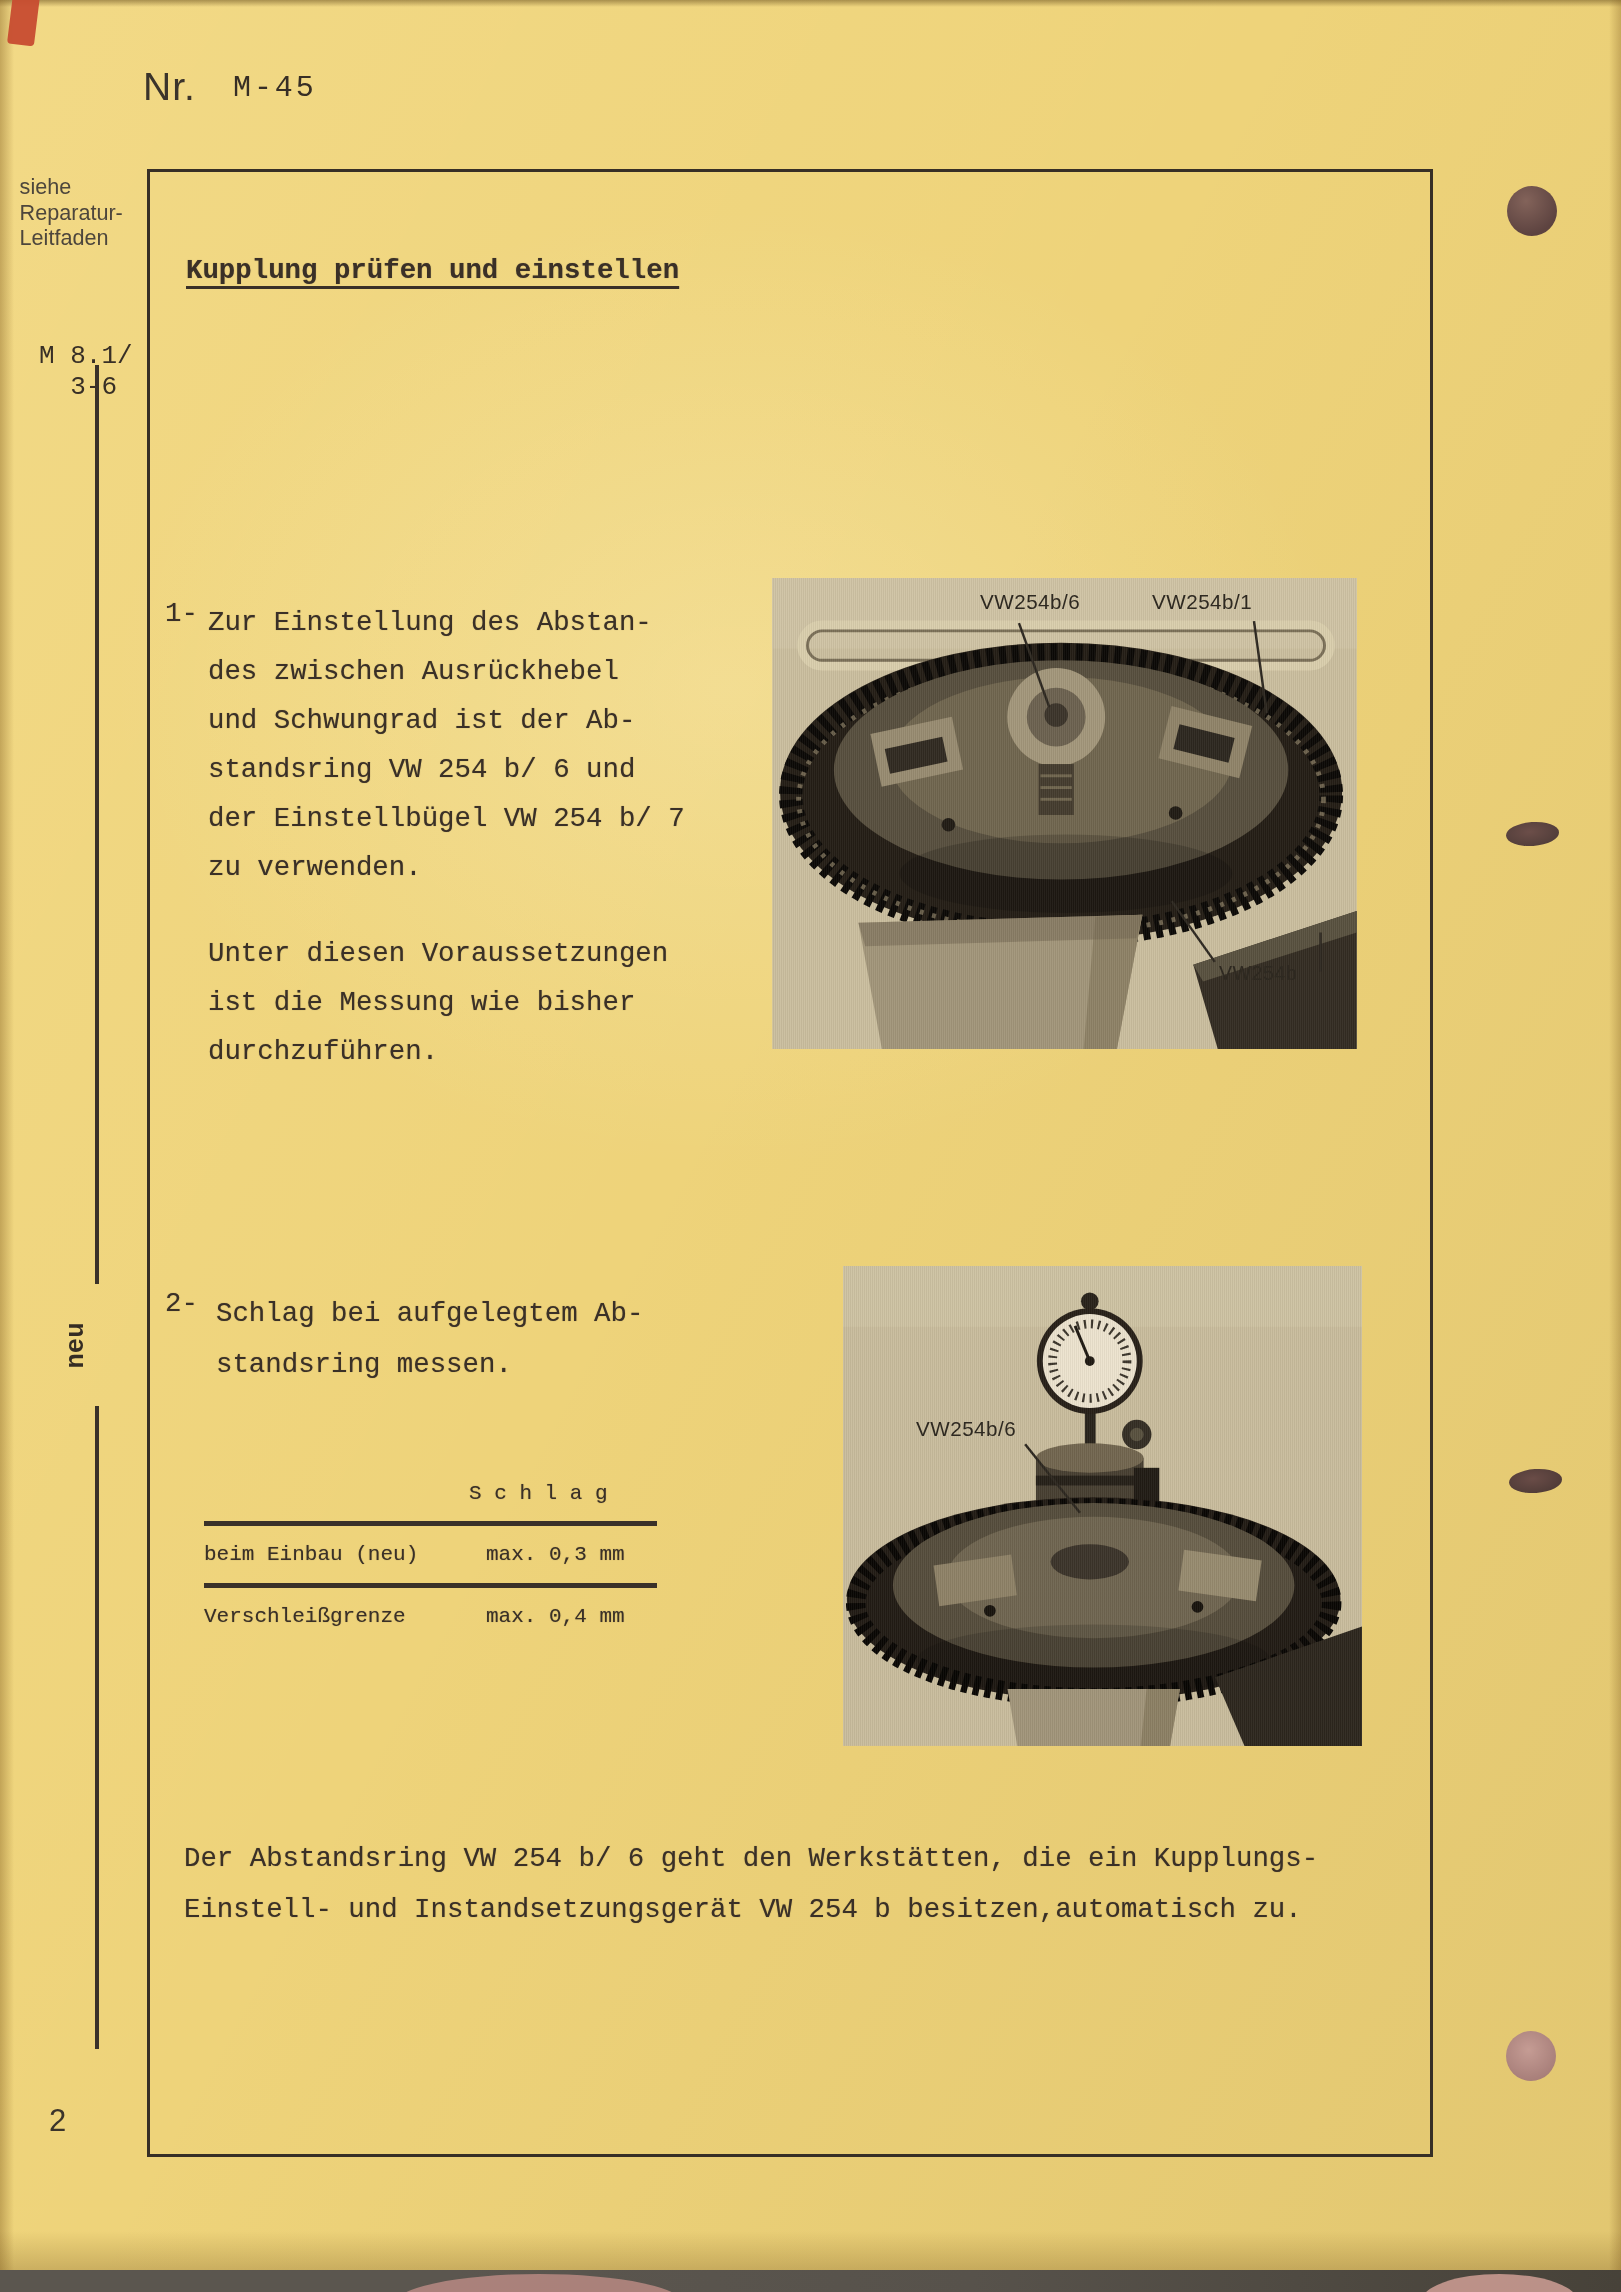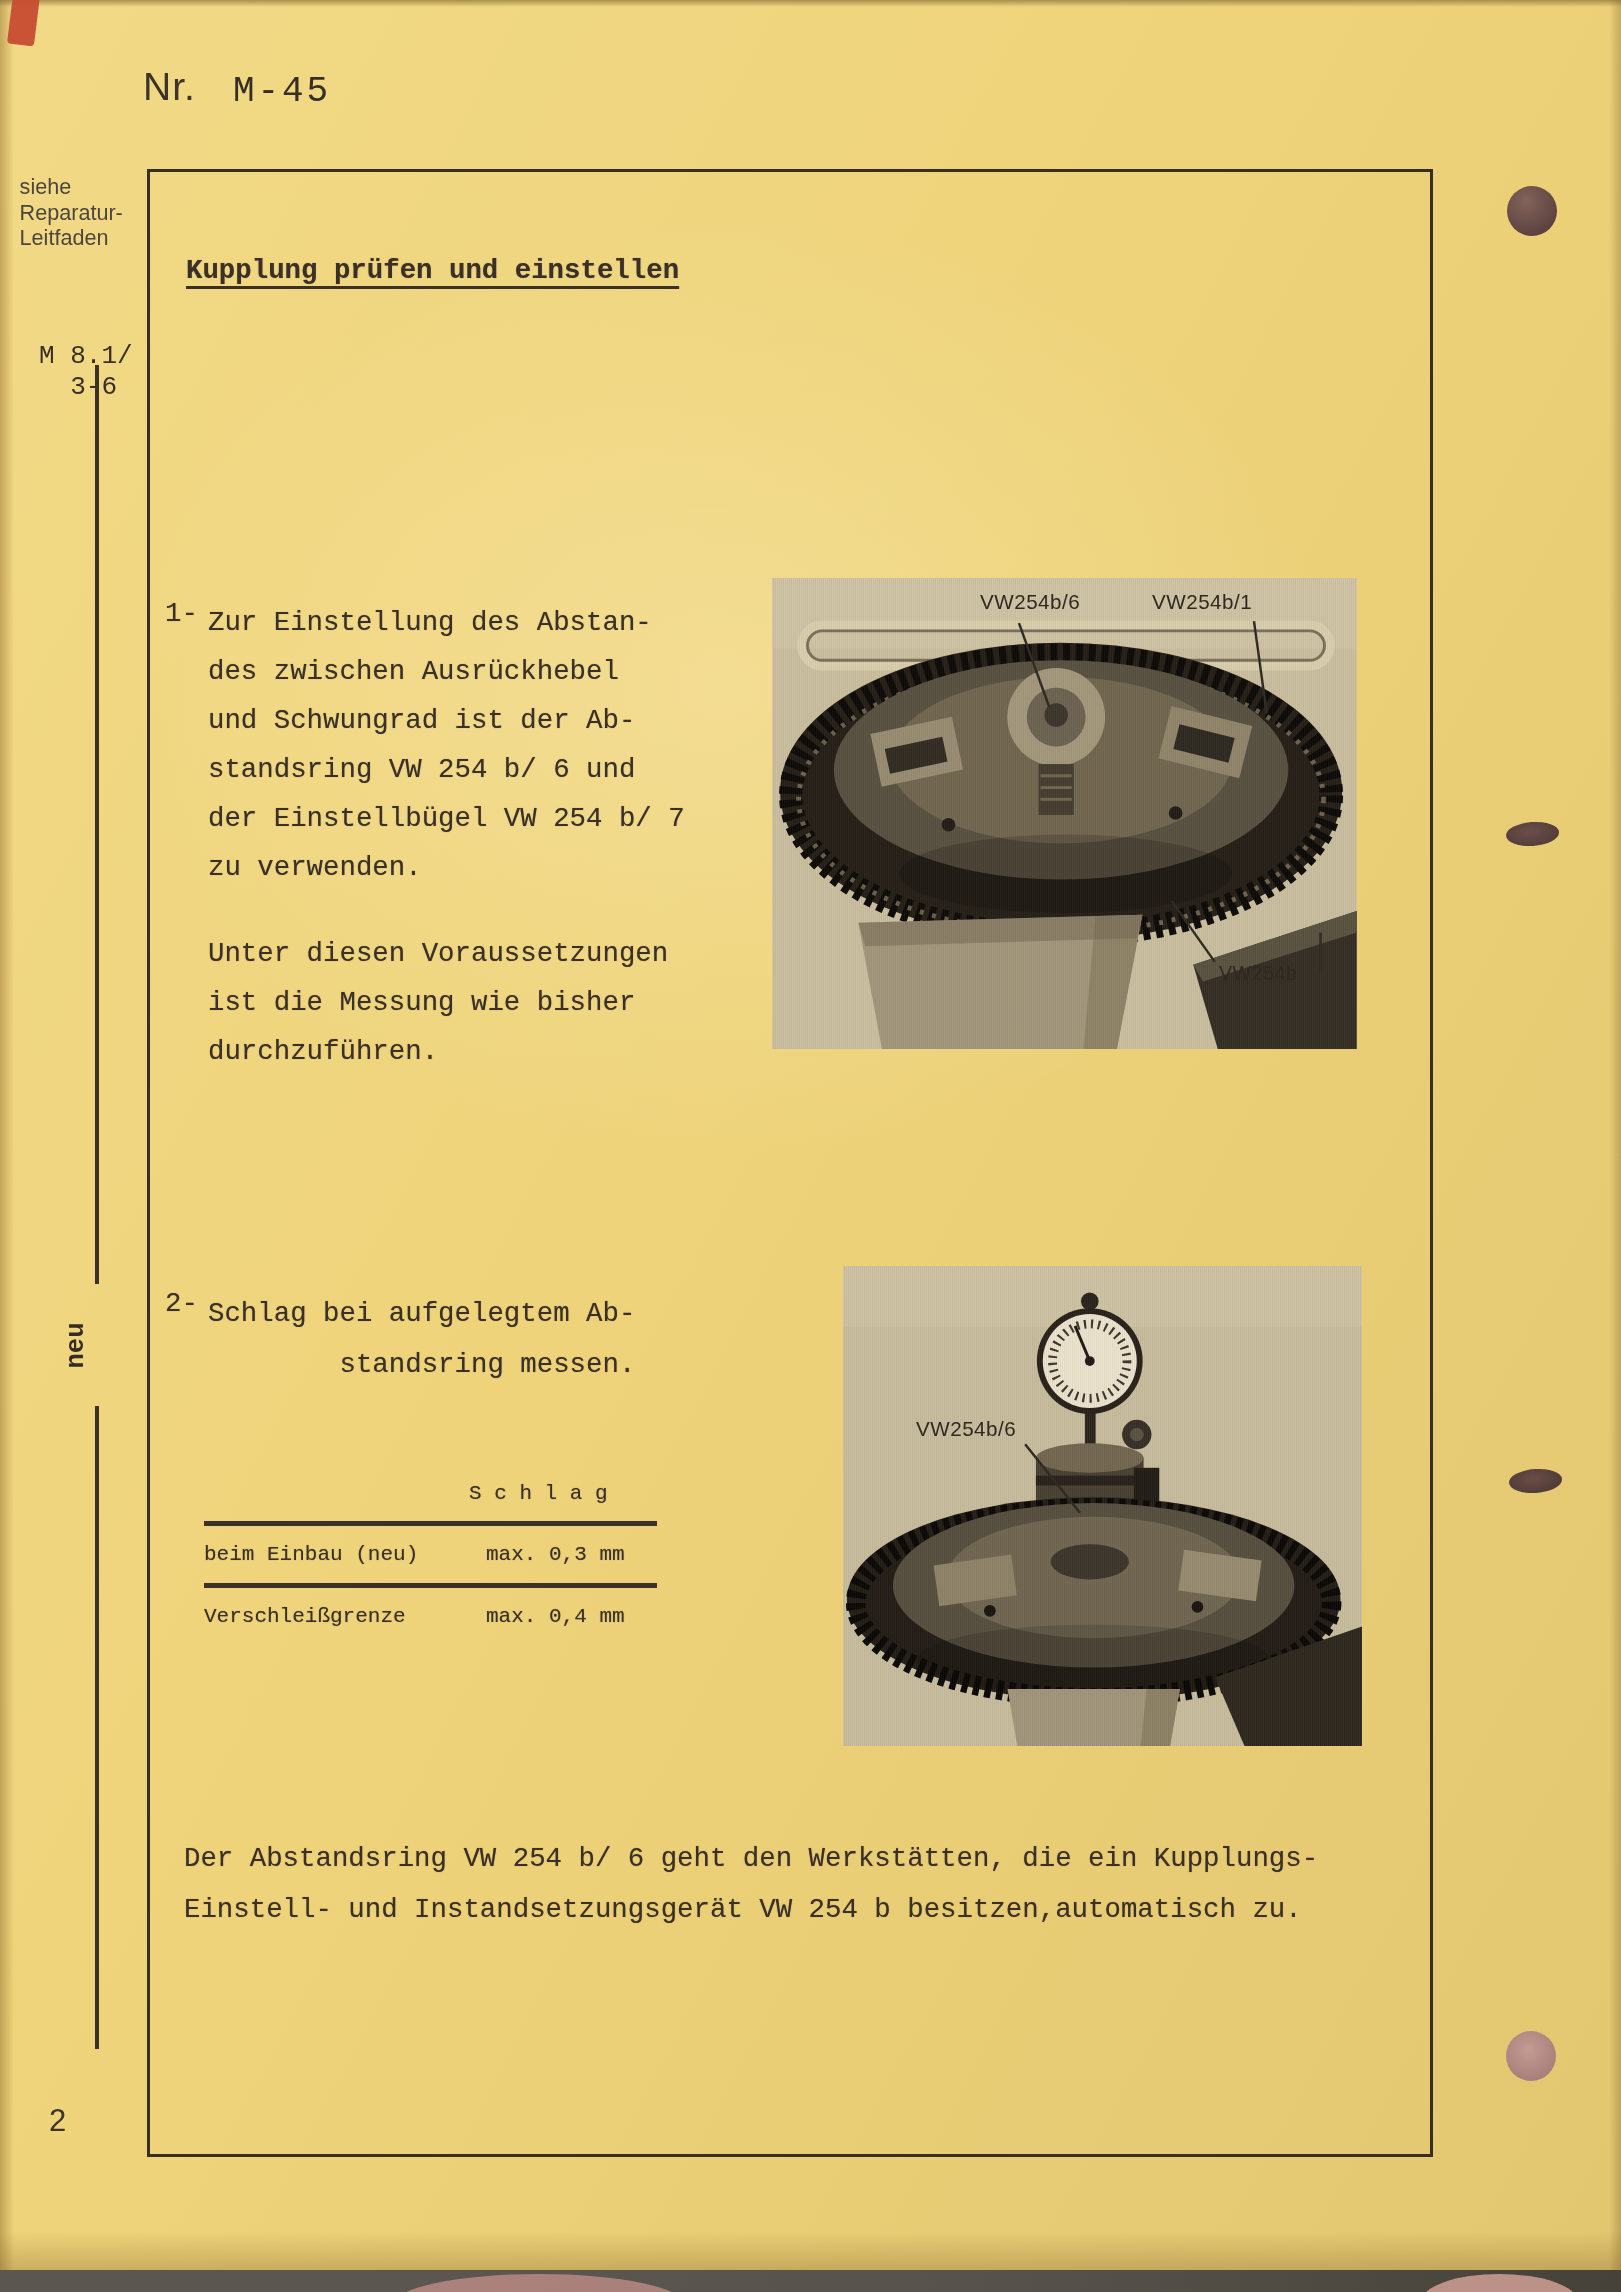--- a/index.html
+++ b/index.html
@@ -21,21 +21,21 @@
                  background:linear-gradient(270deg, rgba(130,95,35,0.35), rgba(130,95,35,0)); }
   .edge-bottom { position:absolute; left:0; bottom:23.5px; width:100%; height:39px;
                  background:linear-gradient(0deg, rgba(120,90,35,0.30), rgba(120,90,35,0)); }
 
   .corner-mark { position:absolute; left:9.8px; top:-5.9px; width:26.5px; height:51px;
                  background:#c74c30; border-radius:3.9px; transform:rotate(7deg); opacity:.95; }
 
   
   .nr-label  { position:absolute; left:143px; top:65px; font-family:"Liberation Sans",sans-serif;
                font-size:39px; font-weight:normal; color:#3b342b; letter-spacing:1px; }
-  .doc-num   { position:absolute; left:233px; top:71px; font-size:36px; letter-spacing:2.9px; color:#372e25; }
+  .doc-num   { position:absolute; left:233px; top:71px; font-size:30px; letter-spacing:2.9px; color:#372e25; }
 
   .pre { white-space:pre; }
   .margin-see { position:absolute; left:19.6px; top:174px; font-family:"Liberation Sans",sans-serif;
                 font-size:21.6px; line-height:25.5px; color:#4d463c; }
   .margin-ref { position:absolute; left:19px; top:341px; font-size:26px; line-height:31px; color:#382f26;margin-left:20px; }
 
   .changebar { position:absolute; left:95px; width:3.9px; background:#3a3129; }
   .seg1 { top:365px;  height:919px; }
   .seg2 { top:1406px; height:643px; }
   .neu  { position:absolute; left:35px; top:1331px; width:82px; height:29px;
@@ -50,21 +50,21 @@
 
   .tw { position:absolute; font-size:27.4px; white-space:pre-line;
         text-shadow:0 0 1px rgba(58,48,39,0.45); }
   .title { left:186px; top:255px; font-weight:bold; text-decoration:underline;
            text-decoration-thickness:2.9px; text-underline-offset:7.8px; }
   .intro { left:184px; top:347px; line-height:45px; }
   .item-num1 { left:165px; top:598px; }
   .item-txt1 { left:208px; top:598px; line-height:49px; }
   .note1     { left:208px; top:929px; line-height:49px; }
   .item-num2 { left:165px; top:1288px; }
-  .item-txt2 { left:208px; top:1288px; line-height:51px;text-align:right; }
+  .item-txt2 { left:216px; top:1288px; line-height:51px; }
   .closing   { left:184px; top:1833px; line-height:51px; }
 
   
   .tbl { position:absolute; font-size:21px; text-shadow:0 0 1px rgba(58,48,39,0.45); }
   .tbl-header { left:469px; top:1482px; }
   .tbl-rule   { position:absolute; left:204px; width:453px; height:4.9px; background:#3a3129; }
   .rule1 { top:1521px; } .rule2 { top:1583px; }
   .tbl-l1 { left:204px; top:1543px; } .tbl-v1 { left:486px; top:1543px; }
   .tbl-l2 { left:204px; top:1605px; } .tbl-v2 { left:486px; top:1605px; }
 

